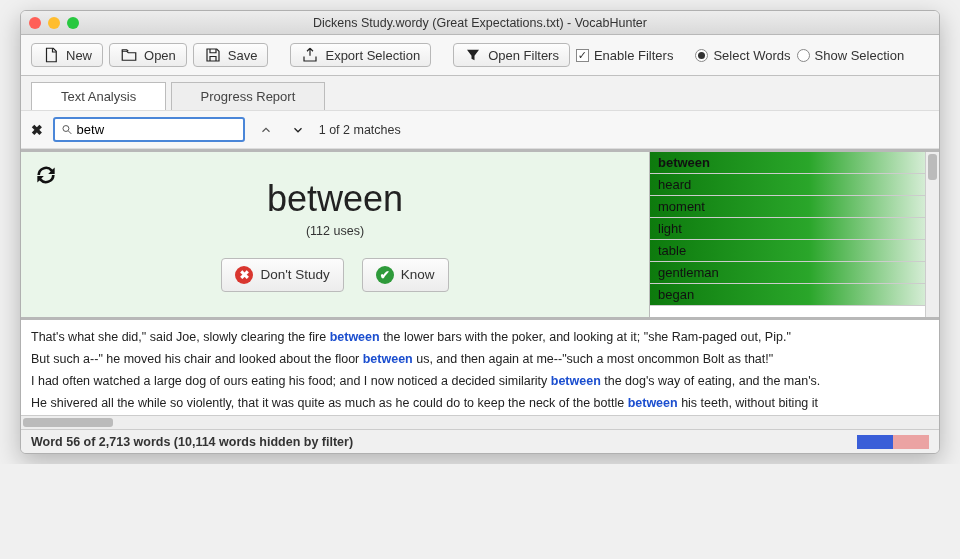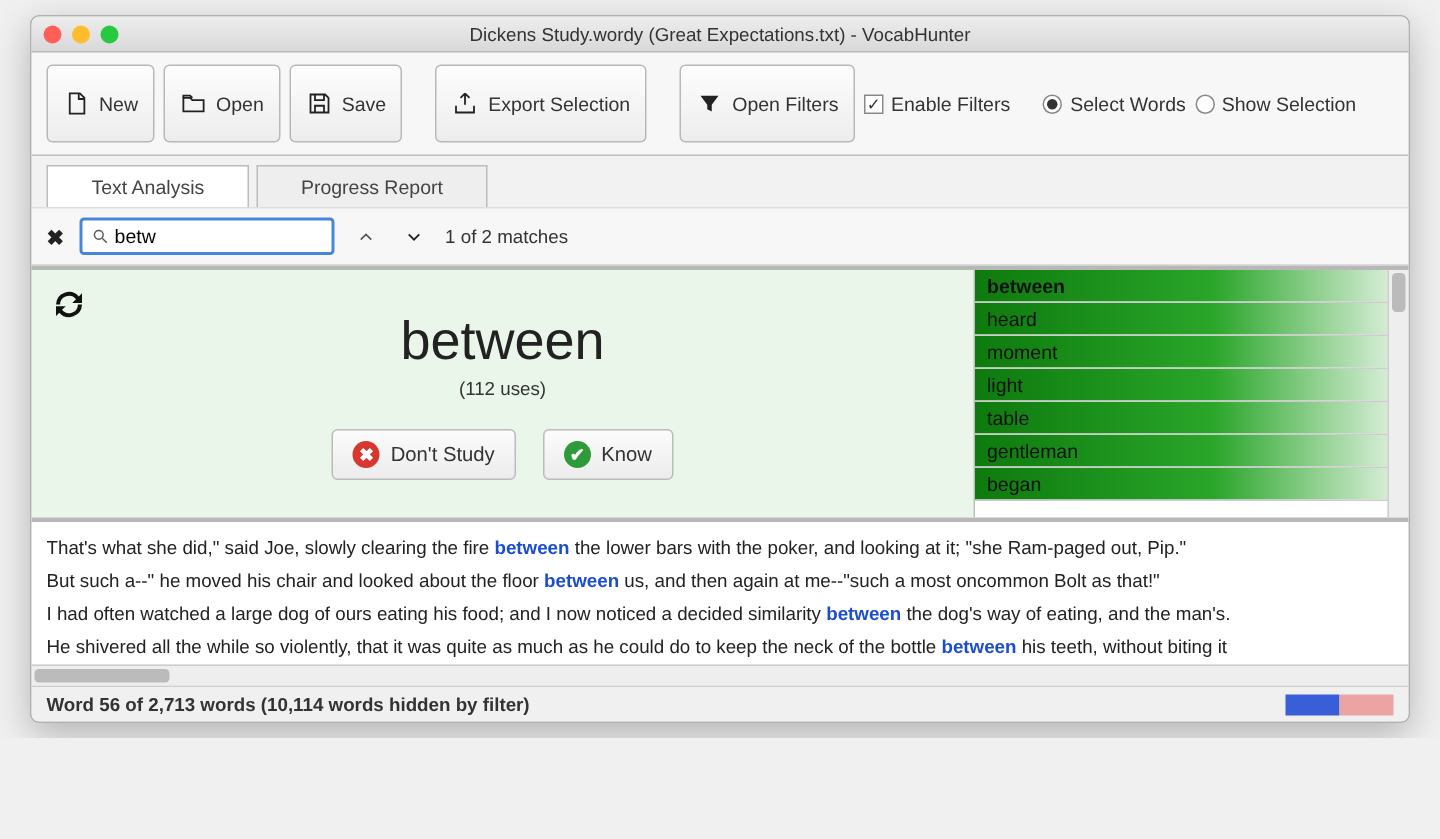--- a/index.html
+++ b/index.html
@@ -4,33 +4,33 @@
 <style>
 * { box-sizing: border-box; margin: 0; padding: 0; font-family: -apple-system, "Helvetica Neue", Arial, sans-serif; }
 body { background: #f0f0f0; }
 .window { width: 920px; margin: 10px auto; background: #f5f5f5; border: 1px solid #b0b0b0; border-radius: 6px; box-shadow: 0 8px 24px rgba(0,0,0,0.25); overflow: hidden; }
 .titlebar { height: 24px; background: linear-gradient(#ededed,#d9d9d9); display: flex; align-items: center; padding: 0 8px; border-bottom: 1px solid #b8b8b8; position: relative; text-decoration: underline; }
 .traffic { display: flex; gap: 7px; }
 .dot { width: 12px; height: 12px; border-radius: 50%; }
 .dot.red { background: #ff5f57; } .dot.yellow { background: #ffbd2e; } .dot.green { background: #28c840; }
 .titlebar-title { position: absolute; left: 0; right: 0; text-align: center; font-size: 12.5px; color: #333; pointer-events: none; }
 .toolbar { padding: 8px 10px; display: flex; gap: 6px; align-items: center; border-bottom: 1px solid #c0c0c0; background: #f7f7f7; }
-.tbtn { display: inline-flex; align-items: center; gap: 6px; padding: 16px 10px; background: linear-gradient(#fdfdfd,#ededed); border: 1px solid #b8b8b8; border-radius: 4px; font-size: 13px; color: #333; cursor: pointer; }
+.tbtn { display: inline-flex; align-items: center; gap: 6px; padding: 2px 10px; background: linear-gradient(#fdfdfd,#ededed); border: 1px solid #b8b8b8; border-radius: 4px; font-size: 13px; color: #333; cursor: pointer; }
 .tbtn svg { width: 18px; height: 18px; fill: none; stroke: #222; stroke-width: 1.6; }
 .sep { width: 10px; }
 .radio, .check { display: inline-flex; align-items: center; gap: 5px; font-size: 13px; color: #333; }
 .radio .circle { width: 13px; height: 13px; border: 1px solid #888; border-radius: 50%; display: inline-flex; align-items: center; justify-content: center; background: #fff; }
 .radio .circle.on::after { content: ""; width: 7px; height: 7px; border-radius: 50%; background: #333; }
 .check .box { width: 13px; height: 13px; border: 1px solid #888; background: #fff; display: inline-flex; align-items: center; justify-content: center; font-size: 11px; color: #333; }
 .tabs { padding: 6px 10px 0; background: #f2f2f2; }
 .tab { display: inline-block; padding: 6px 29px; font-size: 13px; border: 1px solid #bcbcbc; border-bottom: none; background: #eee; color: #444; cursor: pointer; }
 .tab.active { background: #fff; }
 .searchbar { padding: 6px 10px; display: flex; align-items: center; gap: 10px; border-top: 1px solid #ddd; border-bottom: 1px solid #ddd; background: #f7f7f7; }
 .xbtn { font-size: 14px; font-weight: bold; cursor: pointer; color: #222; }
-.searchfield { display: flex; align-items: center; gap: 4px; border: 2px solid #4a86d8; border-radius: 3px; background: #fff; padding: 3px 6px; width: 170px; }
+.searchfield { display: flex; align-items: center; gap: 4px; border: 2px solid #4a86d8; border-radius: 3px; background: #fff; padding: 3px 6px; width: 192px; }
 .searchfield input { border: none; outline: none; font-size: 13px; width: 100%; }
 .navarrow { width: 22px; height: 22px; display: inline-flex; align-items: center; justify-content: center; color: #555; cursor: pointer; }
 .matchtext { font-size: 12.5px; color: #333; }
 .mainarea { display: flex; border-top: 3px solid #b8b8b8; }
 .wordpanel { flex: 1; background: #eaf6ea; min-height: 165px; display: flex; flex-direction: column; align-items: center; justify-content: center; position: relative; }
 .refresh-icon { position: absolute; top: 10px; left: 12px; width: 26px; height: 26px; }
 .bigword { font-size: 36px; color: #222; }
 .uses { font-size: 12.5px; color: #333; margin-top: 4px; }
 .wordbtns { display: flex; gap: 18px; margin-top: 20px; }
 .wbtn { display: inline-flex; align-items: center; gap: 7px; padding: 7px 13px; border: 1px solid #bbb; border-radius: 4px; background: linear-gradient(#fcfcfc,#ececec); font-size: 13.5px; color: #333; cursor: pointer; }

